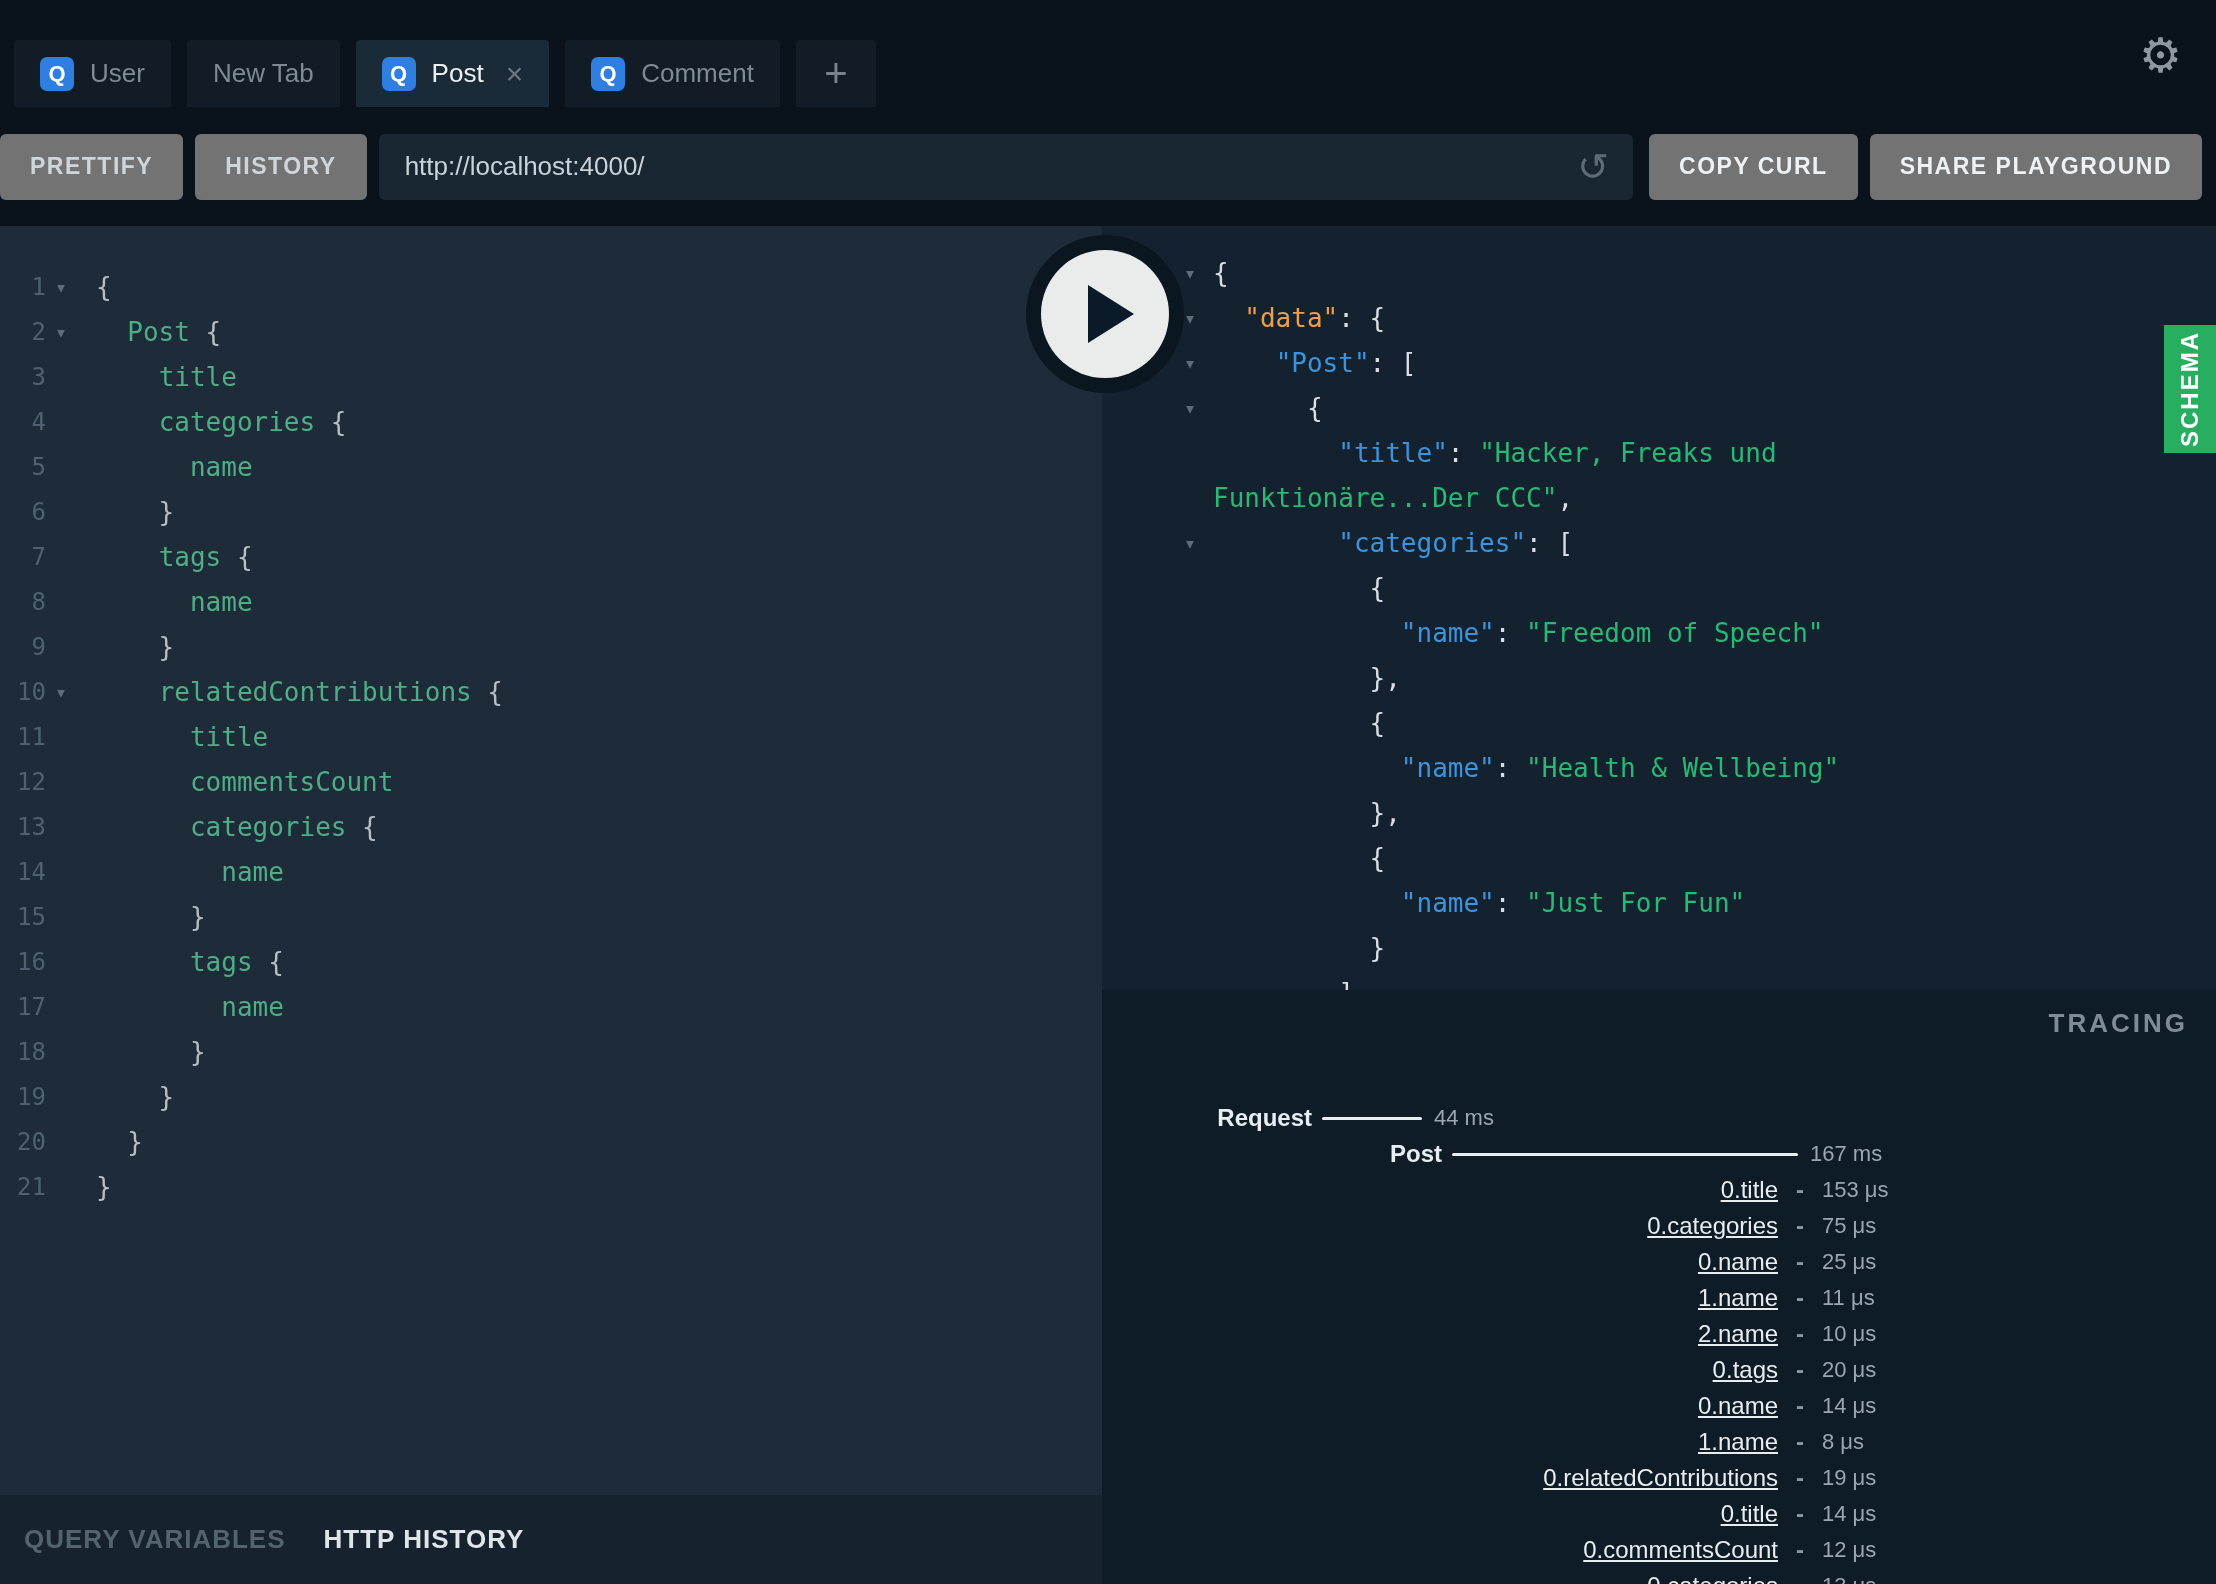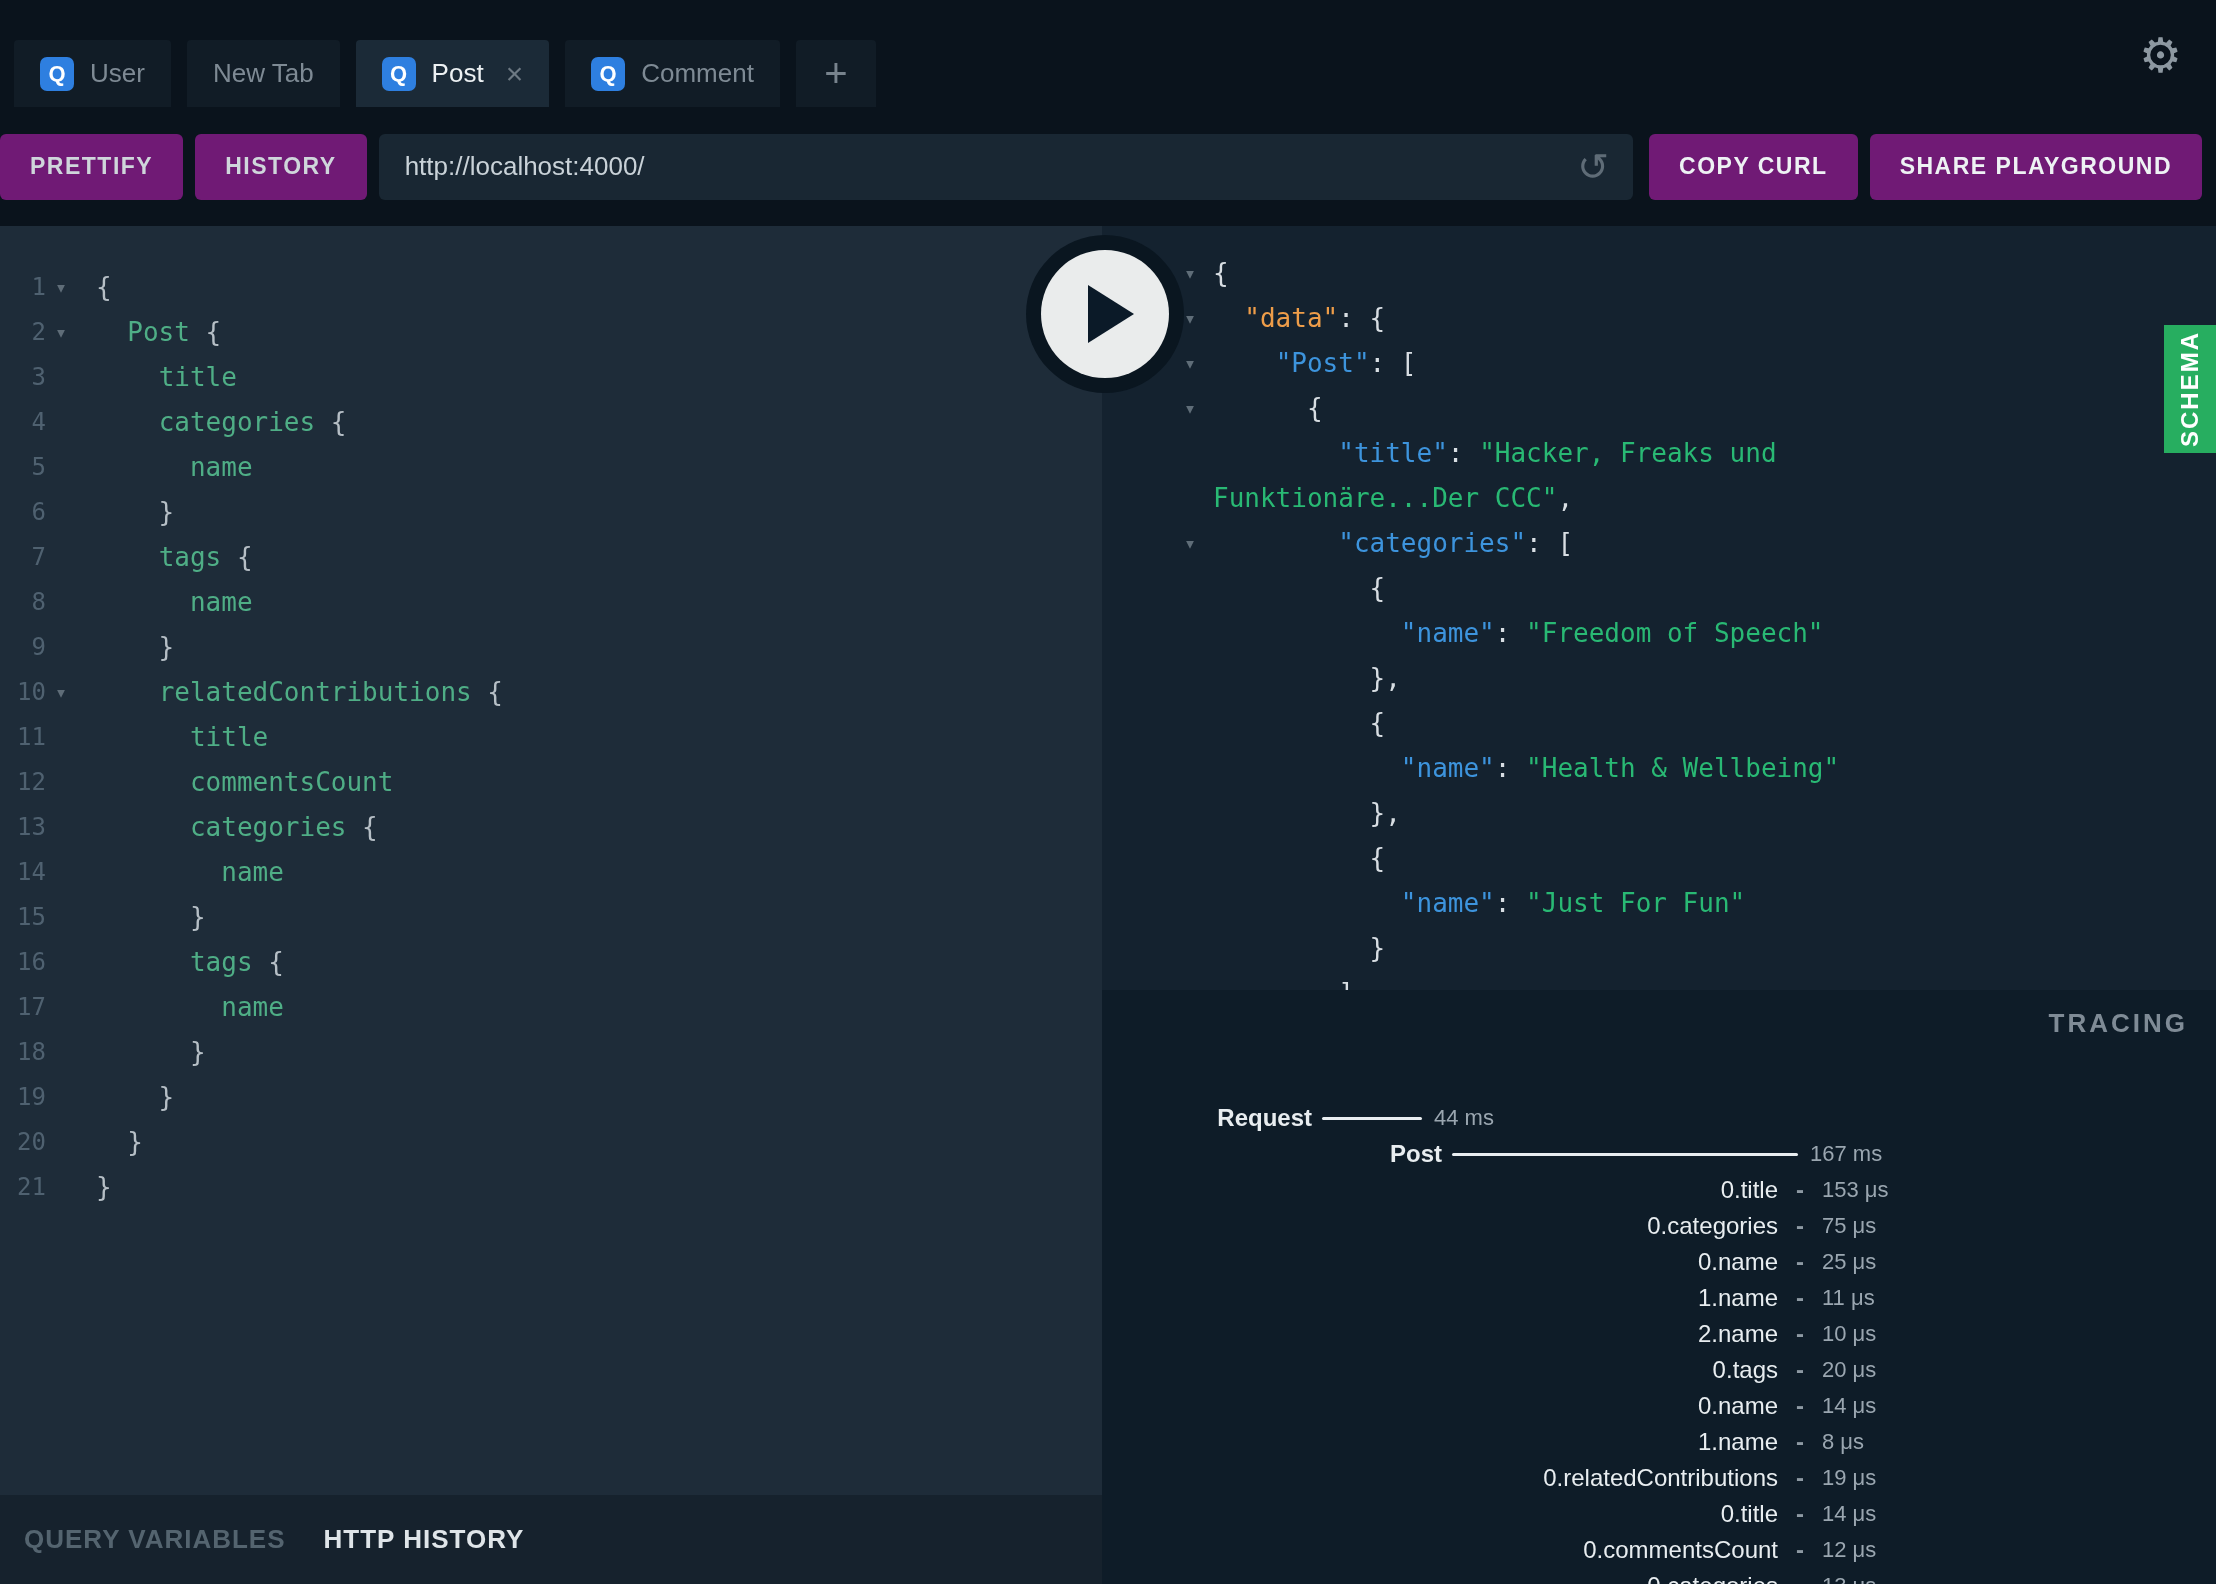--- a/index.html
+++ b/index.html
@@ -27,21 +27,21 @@
     display:flex; align-items:center; justify-content:center;
     margin-right:16px; flex:none;
   }
   .tab-close { margin-left:22px; color:#6d7983; font-size:30px; line-height:1; }
   .tab.tab-plus { width:80px; justify-content:center; padding:0; color:#78838d; font-size:40px; font-weight:300; }
   .gear { position:absolute; right:34px; top:32px; font-size:48px; color:#8d98a1; cursor:pointer; line-height:1; }
 
   
   .toolbar { height:119px; display:flex; align-items:center; background:#0a131c; padding-right:14px; }
   .tbtn {
-    height:66px; background:#701a75; border:none; border-radius:6px;
+    height:66px; background:#737373; border:none; border-radius:6px;
     color:#cfd6db; font-size:23px; font-weight:bold; letter-spacing:1.5px;
     display:flex; align-items:center; padding:0 30px; margin-right:12px;
     font-family:"Liberation Sans", sans-serif; cursor:pointer; white-space:nowrap;
   }
   .tbtn.light { color:#eef2f4; }
   .url-wrap { flex:1; height:66px; background:#192733; border-radius:6px; position:relative; margin:0 16px 0 0; display:flex; align-items:center; }
   .url-input {
     background:transparent; border:none; outline:none;
     color:#c9d2d8; font-size:26px; width:100%;
     padding:0 80px 0 26px; font-family:"Liberation Sans", sans-serif;
@@ -77,21 +77,21 @@
   .r-fold { position:absolute; left:76px; width:24px; text-align:center; color:#5f6d78; font-size:20px; cursor:pointer; }
 
   
   .tracing { flex:1; background:#0e1c28; position:relative; overflow:hidden; }
   .tracing-title { position:absolute; top:18px; right:28px; color:#7f8b96; font-size:26px; font-weight:bold; letter-spacing:3px; cursor:pointer; }
   .trace-rows { position:absolute; top:110px; left:0; right:0; }
   .trace-row { height:36px; display:flex; align-items:center; }
   .tl-label { color:#e8edf0; text-align:right; flex:none; font-size:24px;font-weight:bold; }
   .tl-bar { height:3px; background:#e8edf0; flex:none; margin-left:10px; border-radius:2px; }
   .tl-val { color:#9aa6b0; font-size:22px; margin-left:12px; }
-  .sp-label { width:676px; text-align:right; color:#e8edf0; flex:none; font-size:24px; }
+  .sp-label { width:676px; text-align:right; color:#e8edf0; flex:none; font-size:24px;text-decoration:underline; }
   .sp-dash { width:44px; text-align:center; color:#8d99a3; font-size:24px; font-weight:bold; }
   .sp-val { color:#9aa6b0; font-size:22px; }
 
   
   .play-wrap {
     position:absolute; left:1026px; top:9px; width:158px; height:158px;
     border-radius:50%; background:#0a1620;
     display:flex; align-items:center; justify-content:center; z-index:5;
   }
   .play-btn {

